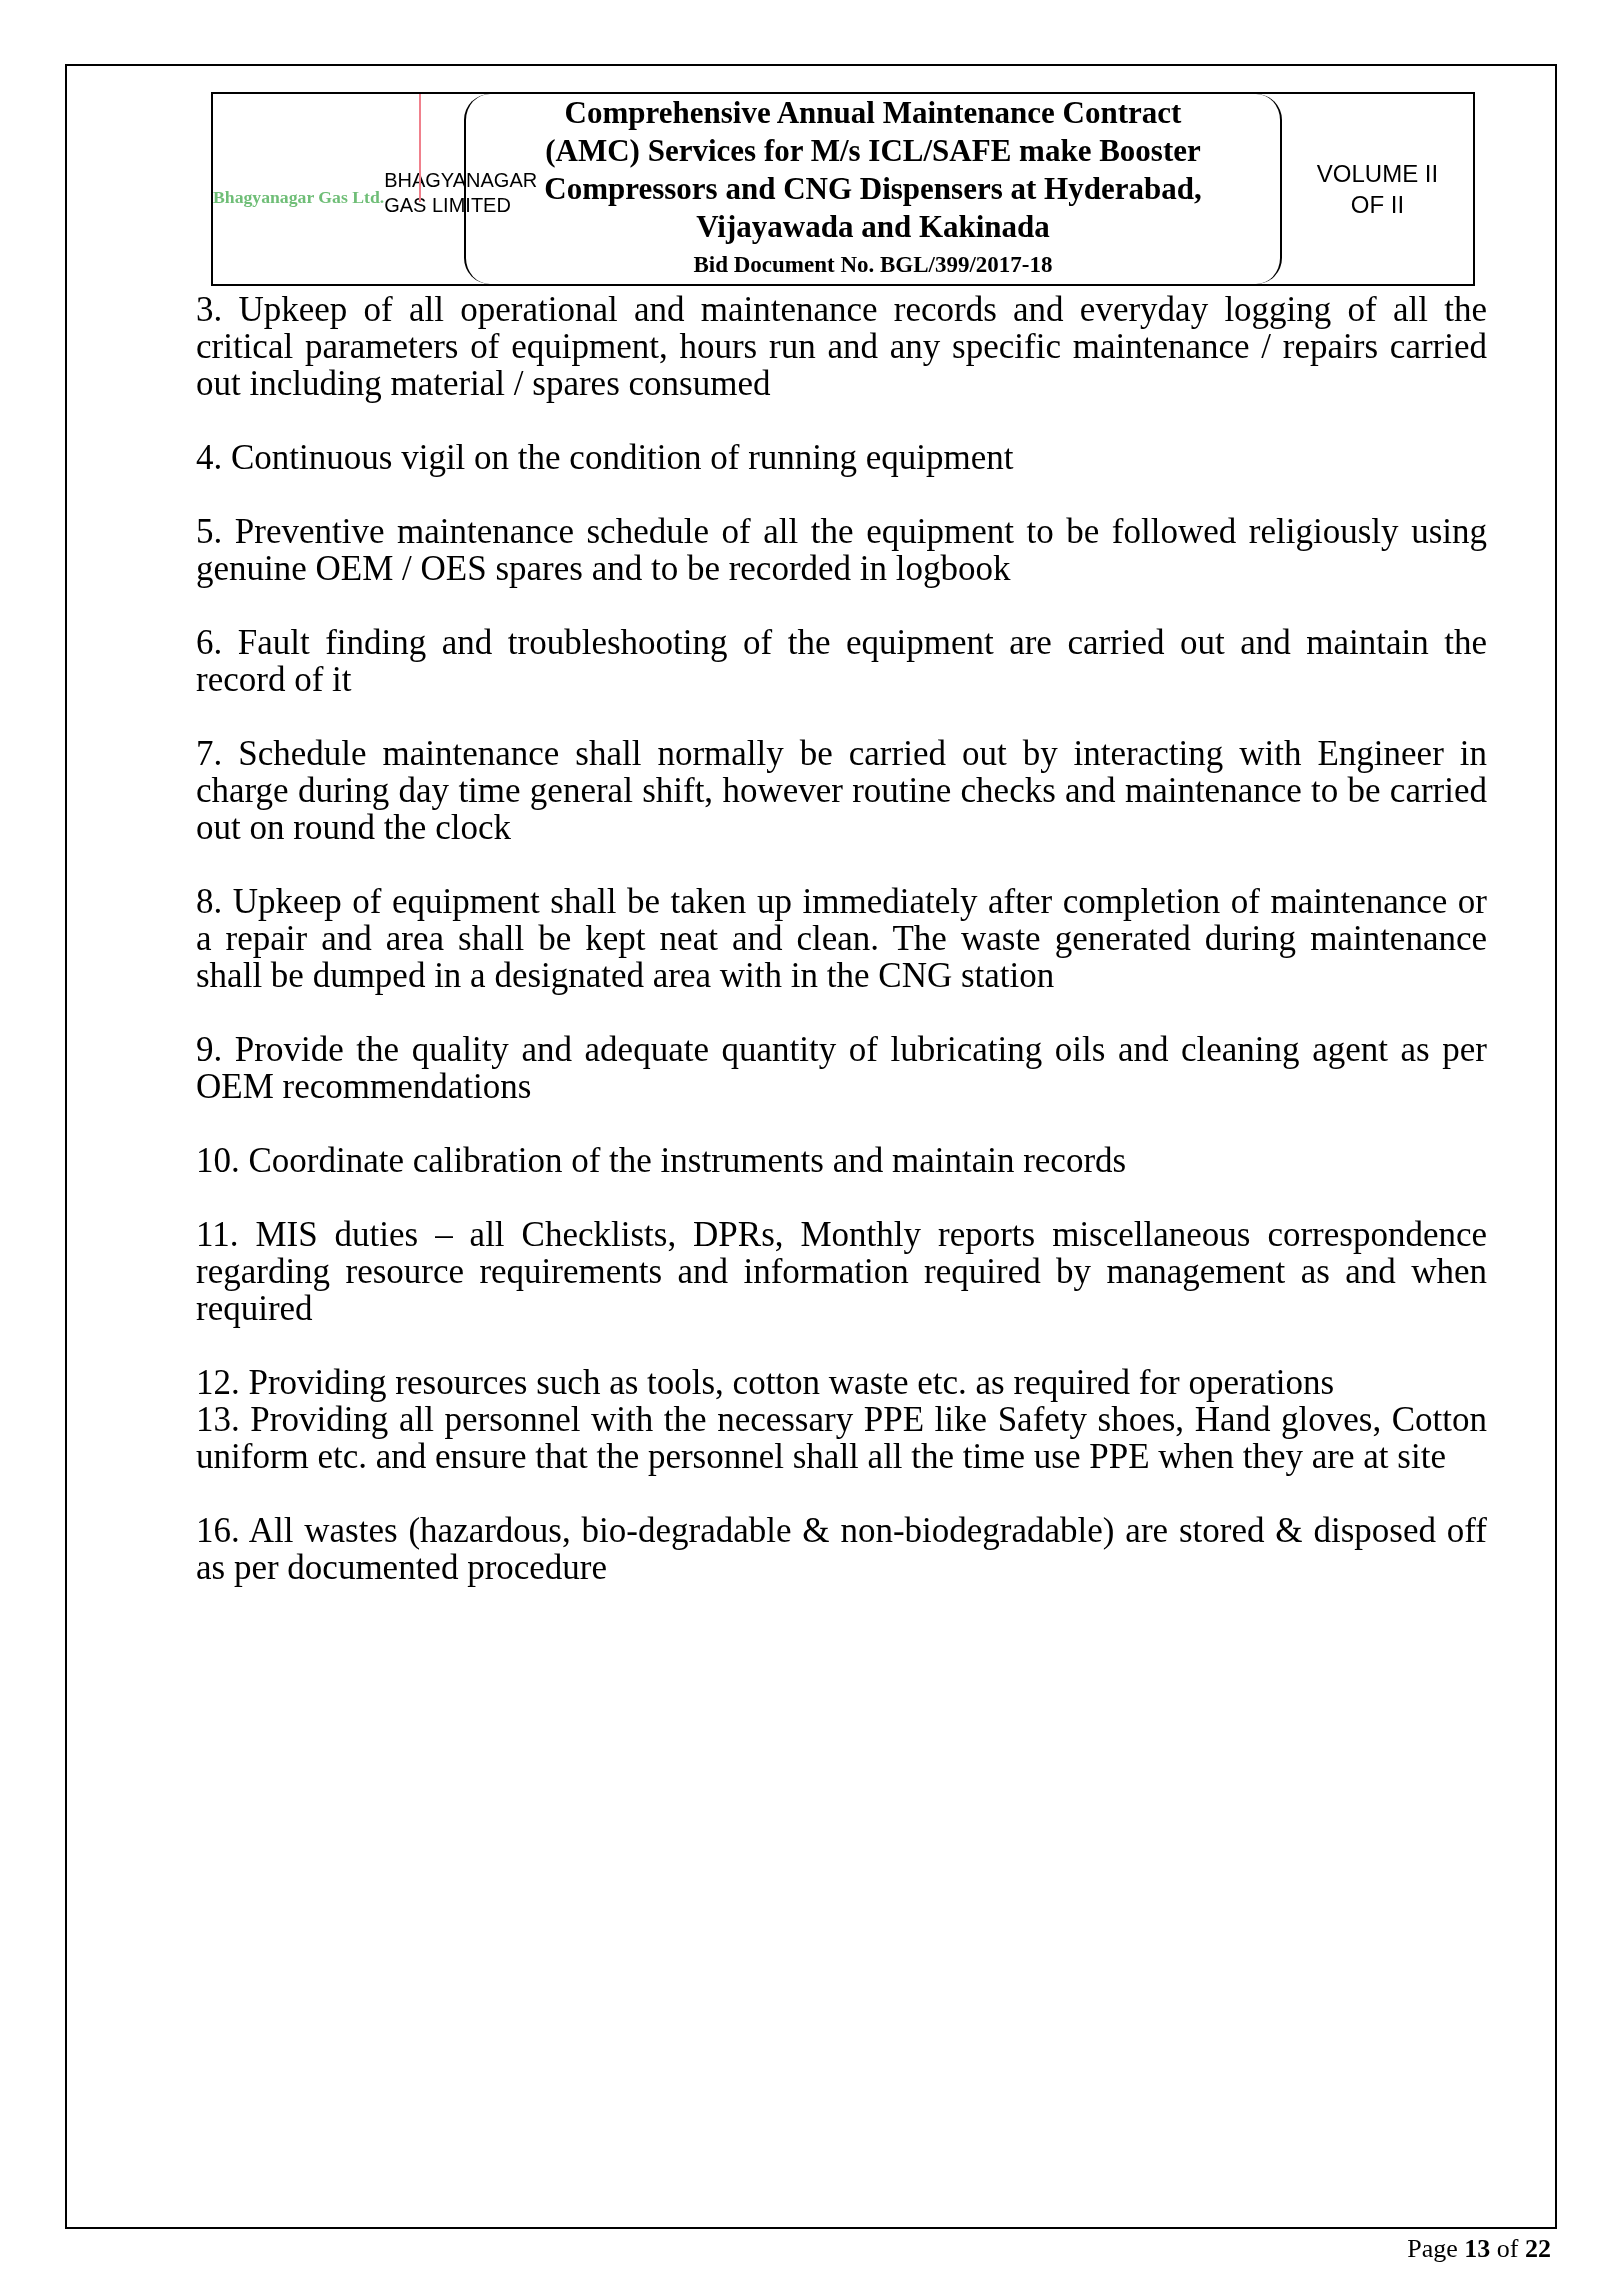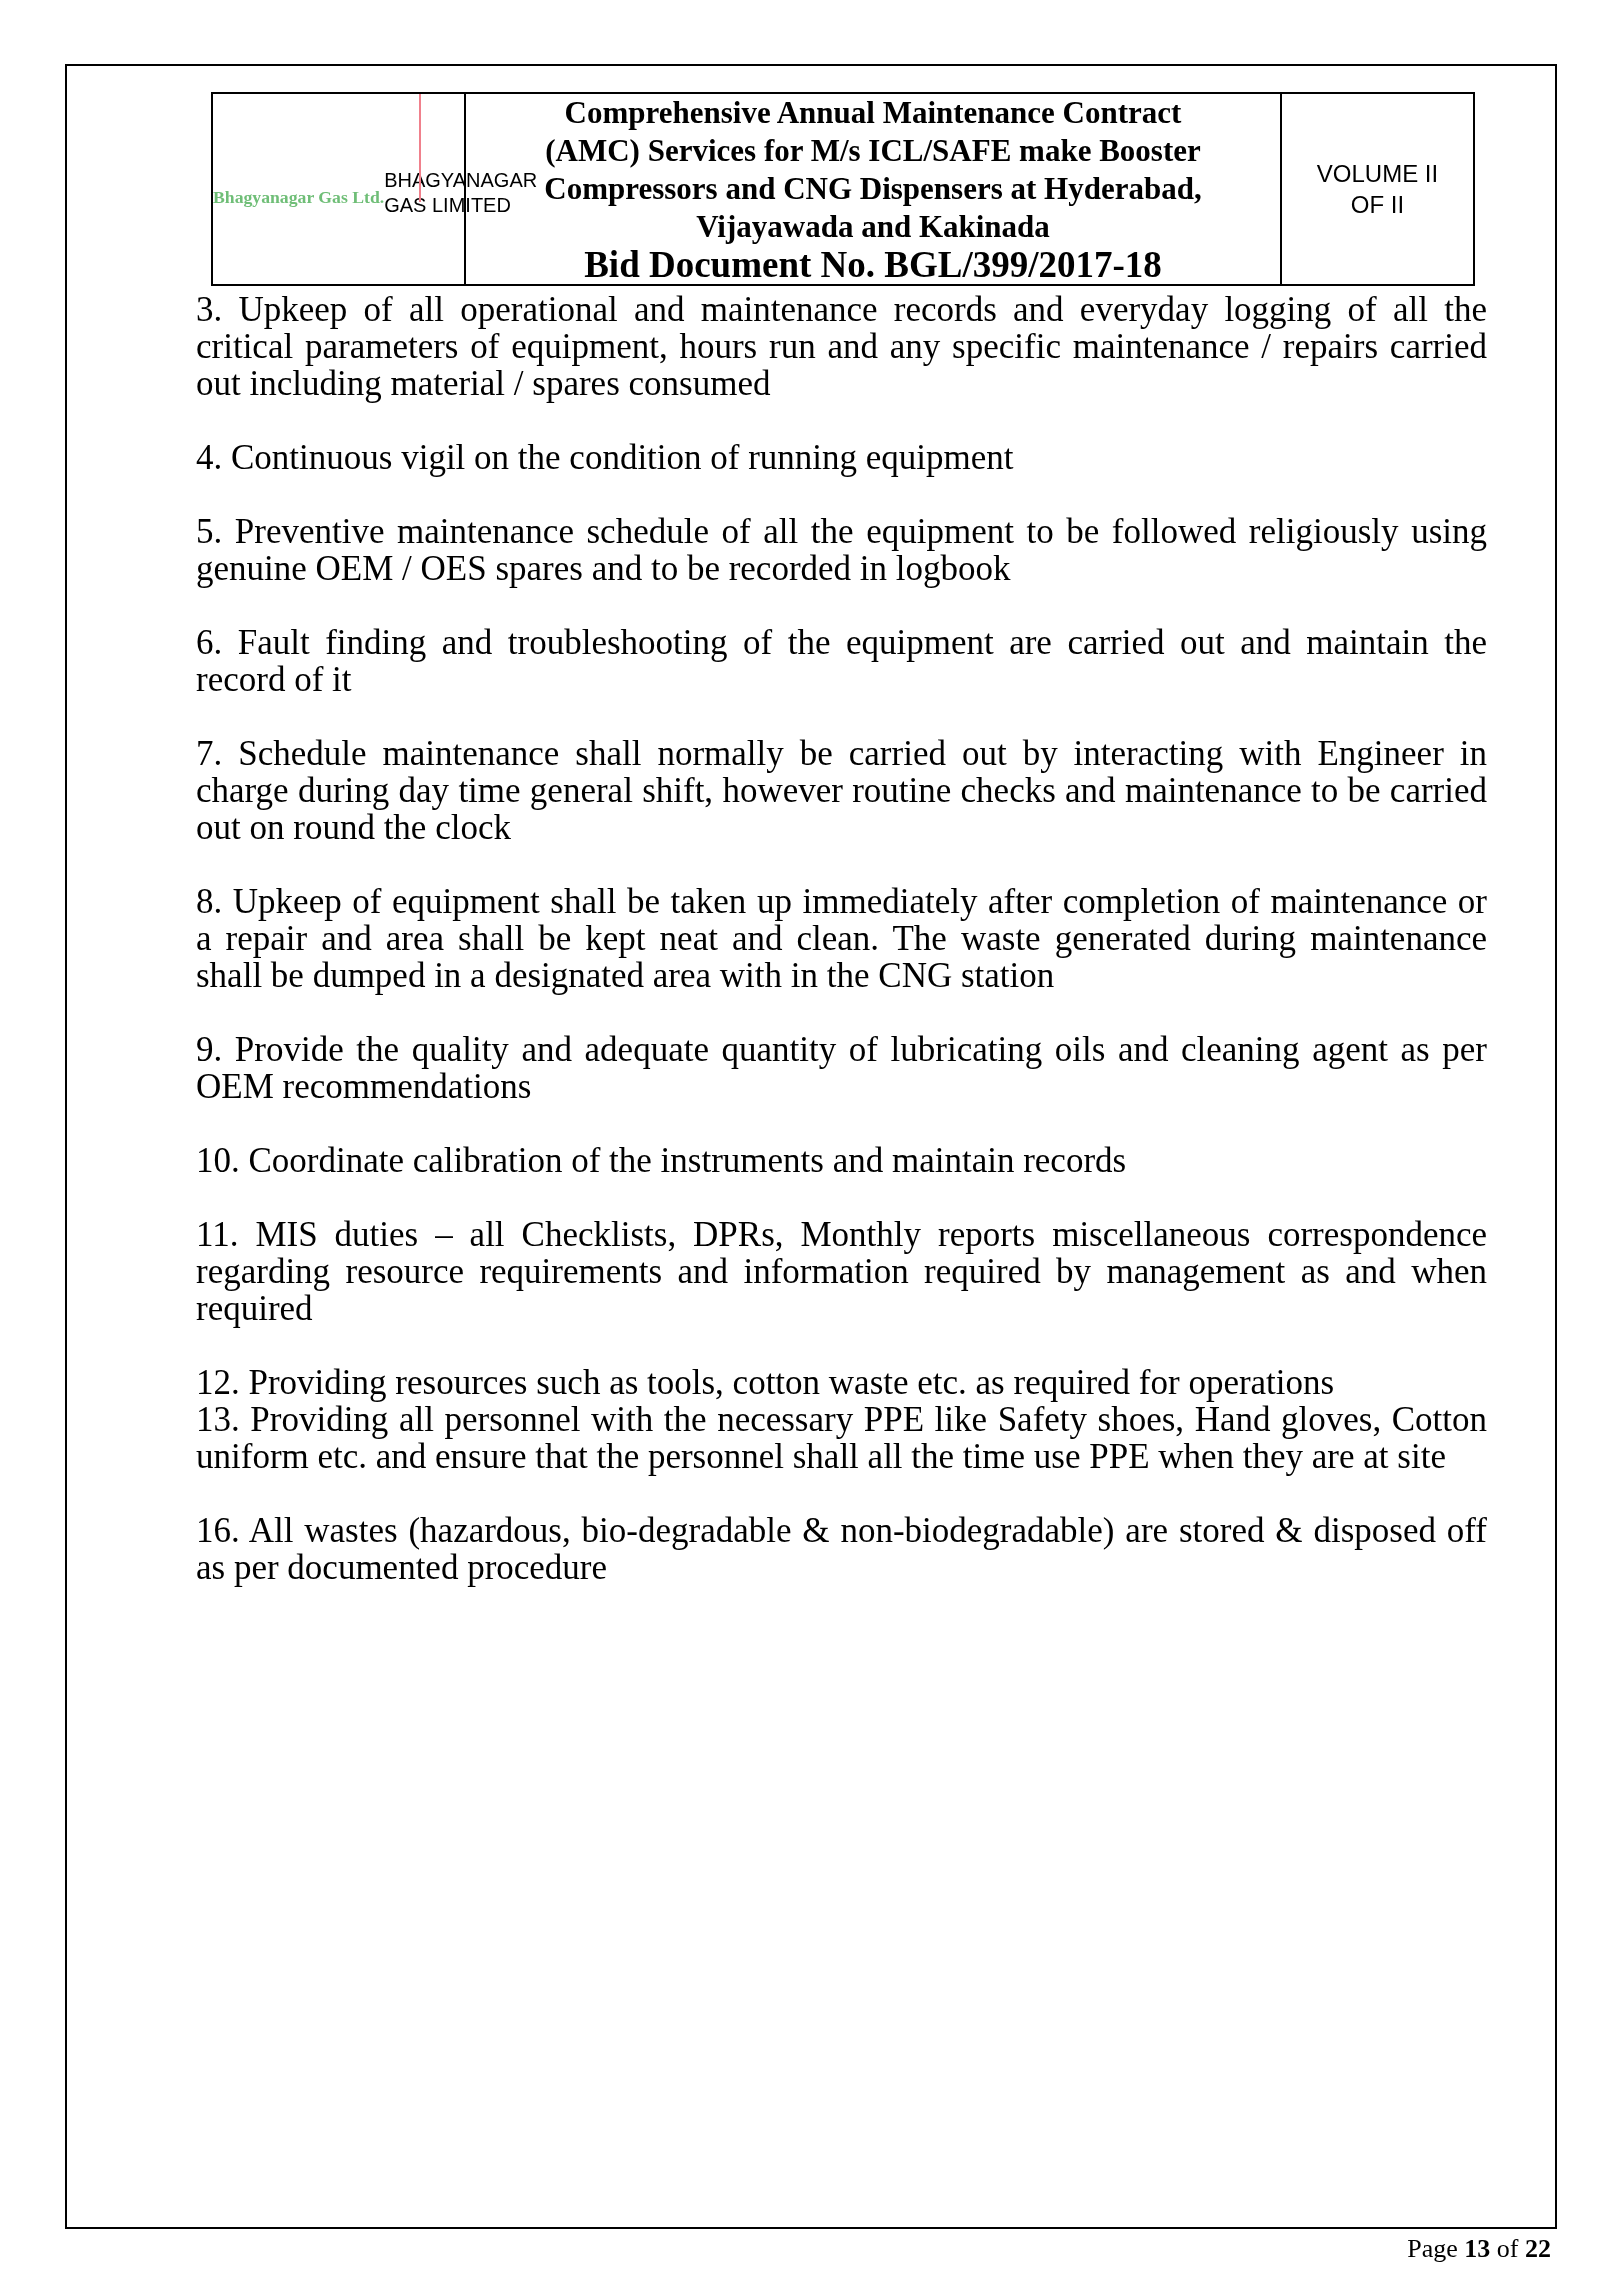--- a/index.html
+++ b/index.html
@@ -15,42 +15,42 @@
     border:2.6px solid #000;box-sizing:border-box;background:#fff;
   }
   
   .header-table{
     position:absolute;left:211px;top:92px;width:1264px;height:194px;
     box-sizing:border-box;border:2px solid #000;display:flex;background:#fff;
   }
   .cell{box-sizing:border-box;height:100%;}
   .cell-logo{width:251px;position:relative;display:flex;flex-direction:row;align-items:center;}
   .cell-title{width:818px;border-left:2px solid #000;border-right:2px solid #000;
-    display:flex;flex-direction:column;justify-content:center;align-items:center;text-align:center;}
+    display:flex;flex-direction:column;justify-content:center;align-items:center;text-align:center;border-radius:26px;}
   .cell-volume{flex:1;display:flex;align-items:center;justify-content:center;text-align:center;border-radius:25px;}
   .pink-divider{
     position:absolute;right:43px;top:0;width:2px;height:108px;
     background:var(--divider-pink,#f0808c);
   }
   .logo-svg{width:99px;height:96px;margin-top:6.5px;display:block;}
   .logo-caption{
     font-weight:bold;font-size:17.7px;line-height:19.6px;
     color:var(--caption-green,#6fbe77);white-space:nowrap;margin-top:18px;
     font-family:"Liberation Serif",serif;
   }
   .company-name{
     margin-top:7.9px;font-family:"Liberation Sans",sans-serif;
     font-size:20px;line-height:25px;text-align:left;width:216px;
   }
   .doc-title{
     font-weight:bold;font-size:31px;line-height:38px;white-space:pre-line;
     font-family:"Liberation Serif",serif;
   }
   .bid-no{
-    font-weight:bold;font-size:37px;line-height:38px;
+    font-weight:bold;font-size:23px;line-height:38px;
     font-family:"Liberation Serif",serif;
   }
   .volume-label{
     font-family:"Liberation Sans",sans-serif;font-size:24px;line-height:31px;
     white-space:pre-line;
   }
   
   .body-text{
     position:absolute;left:196px;top:291px;width:1291px;
   }

